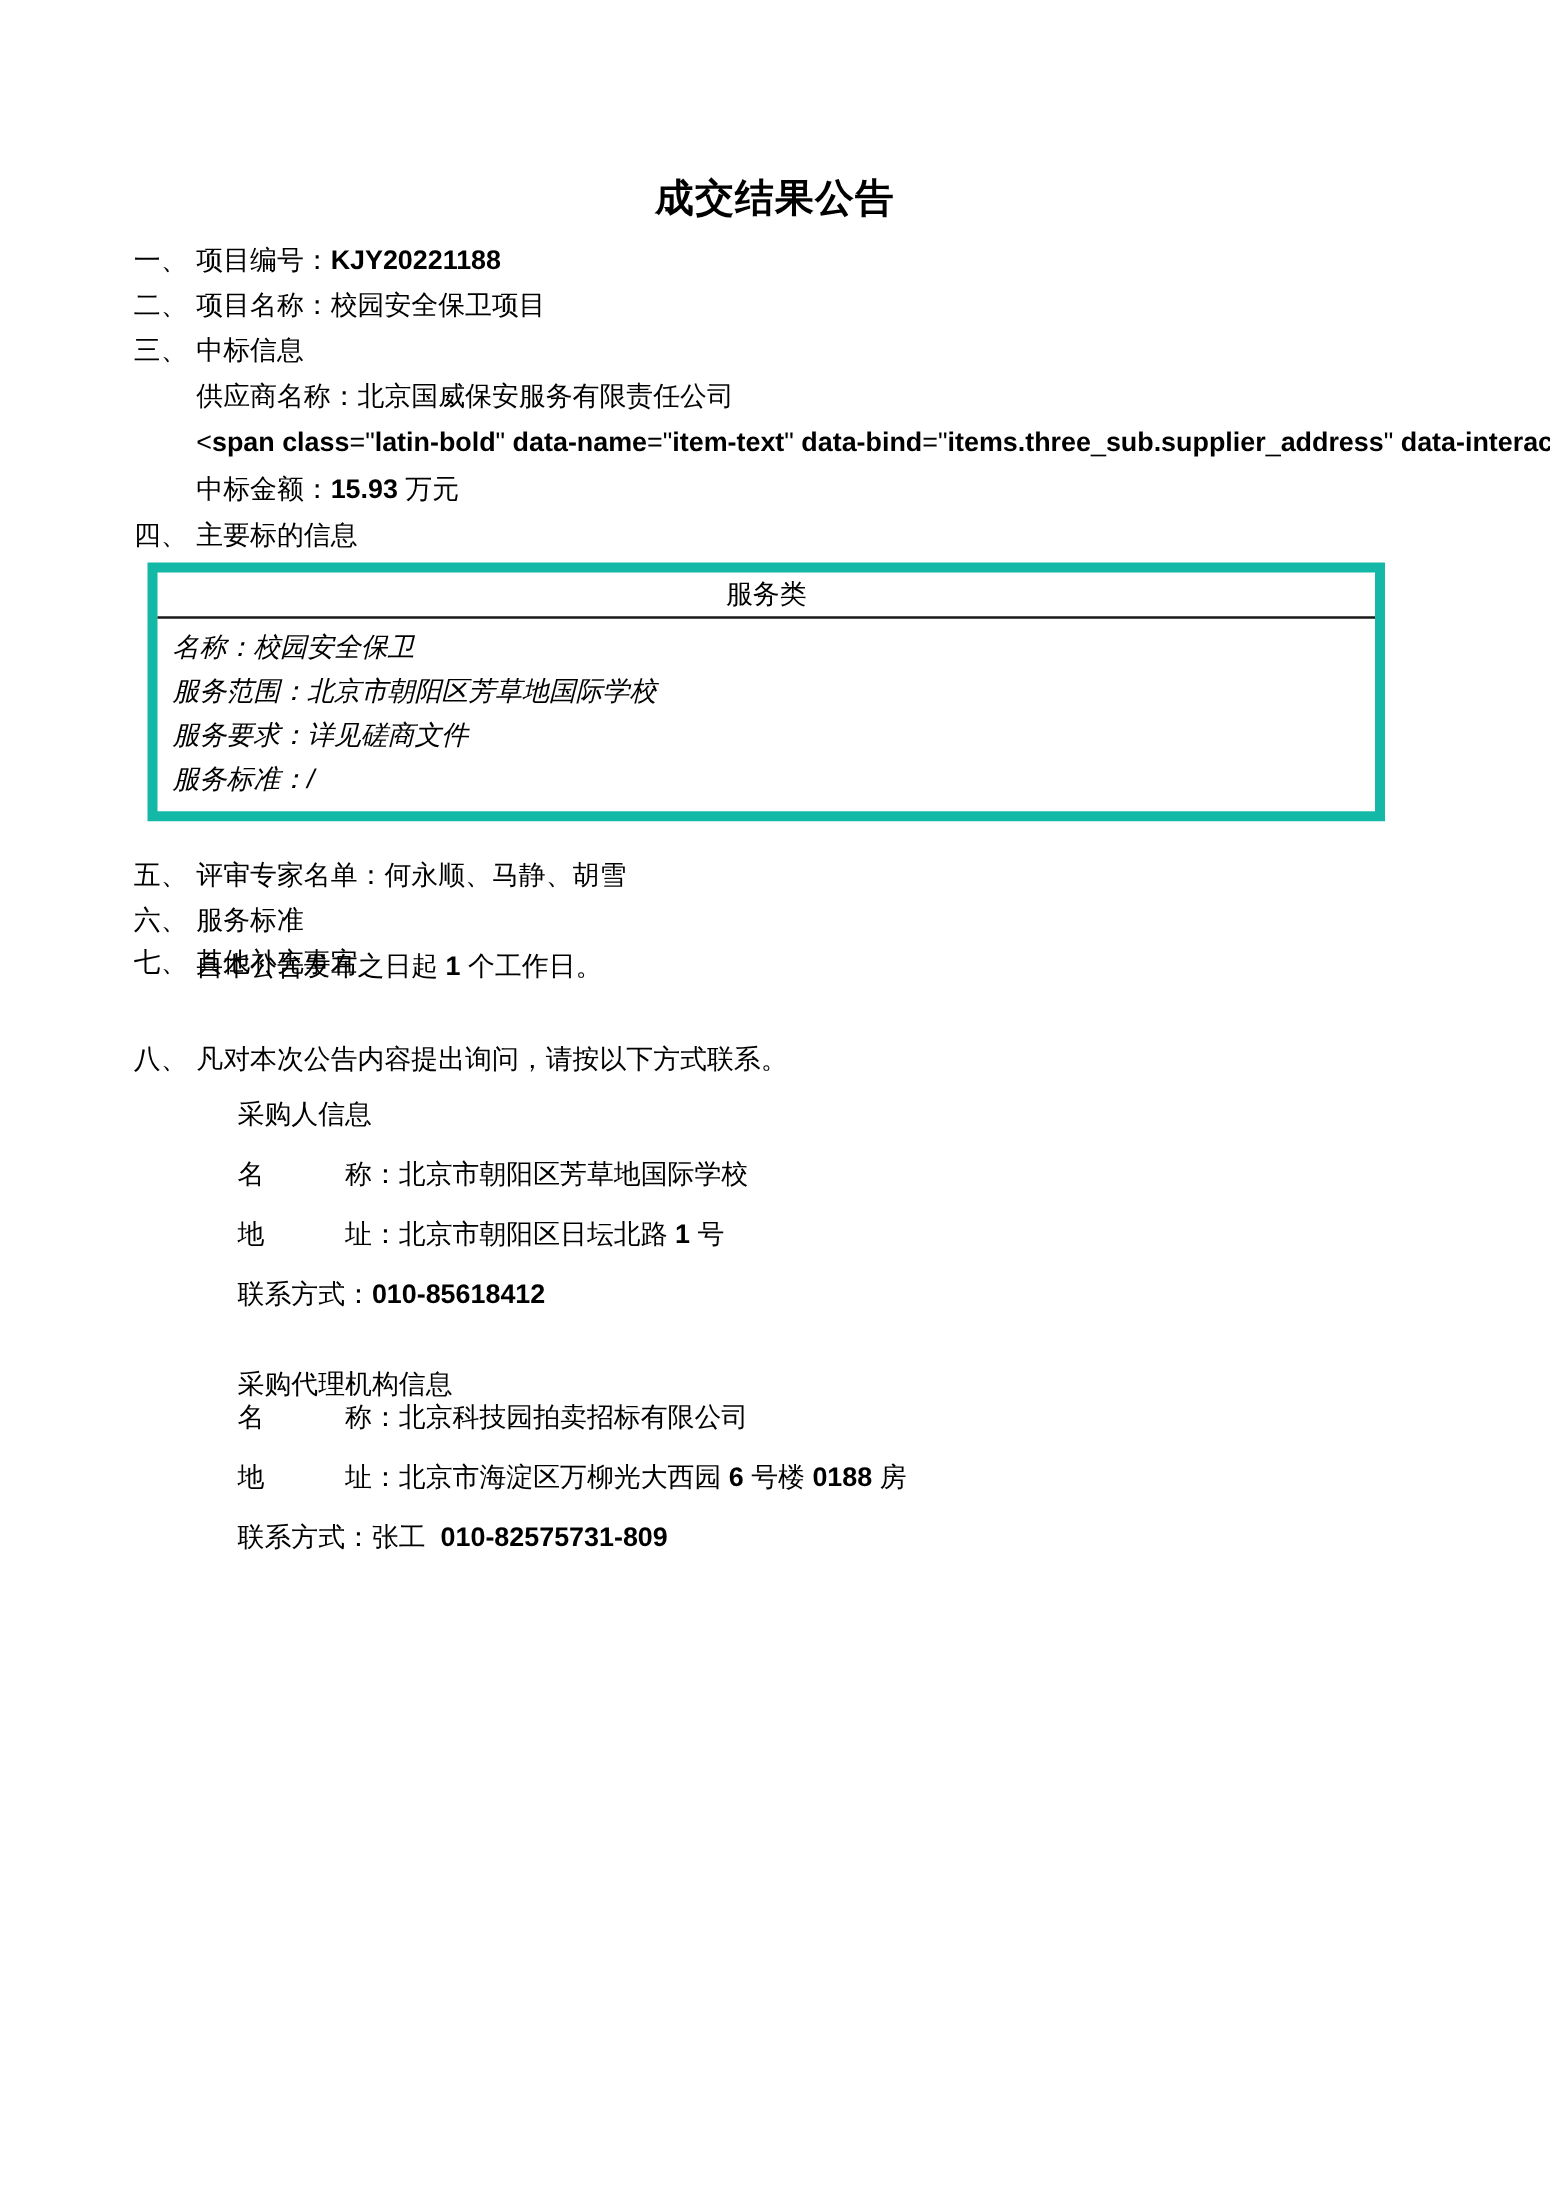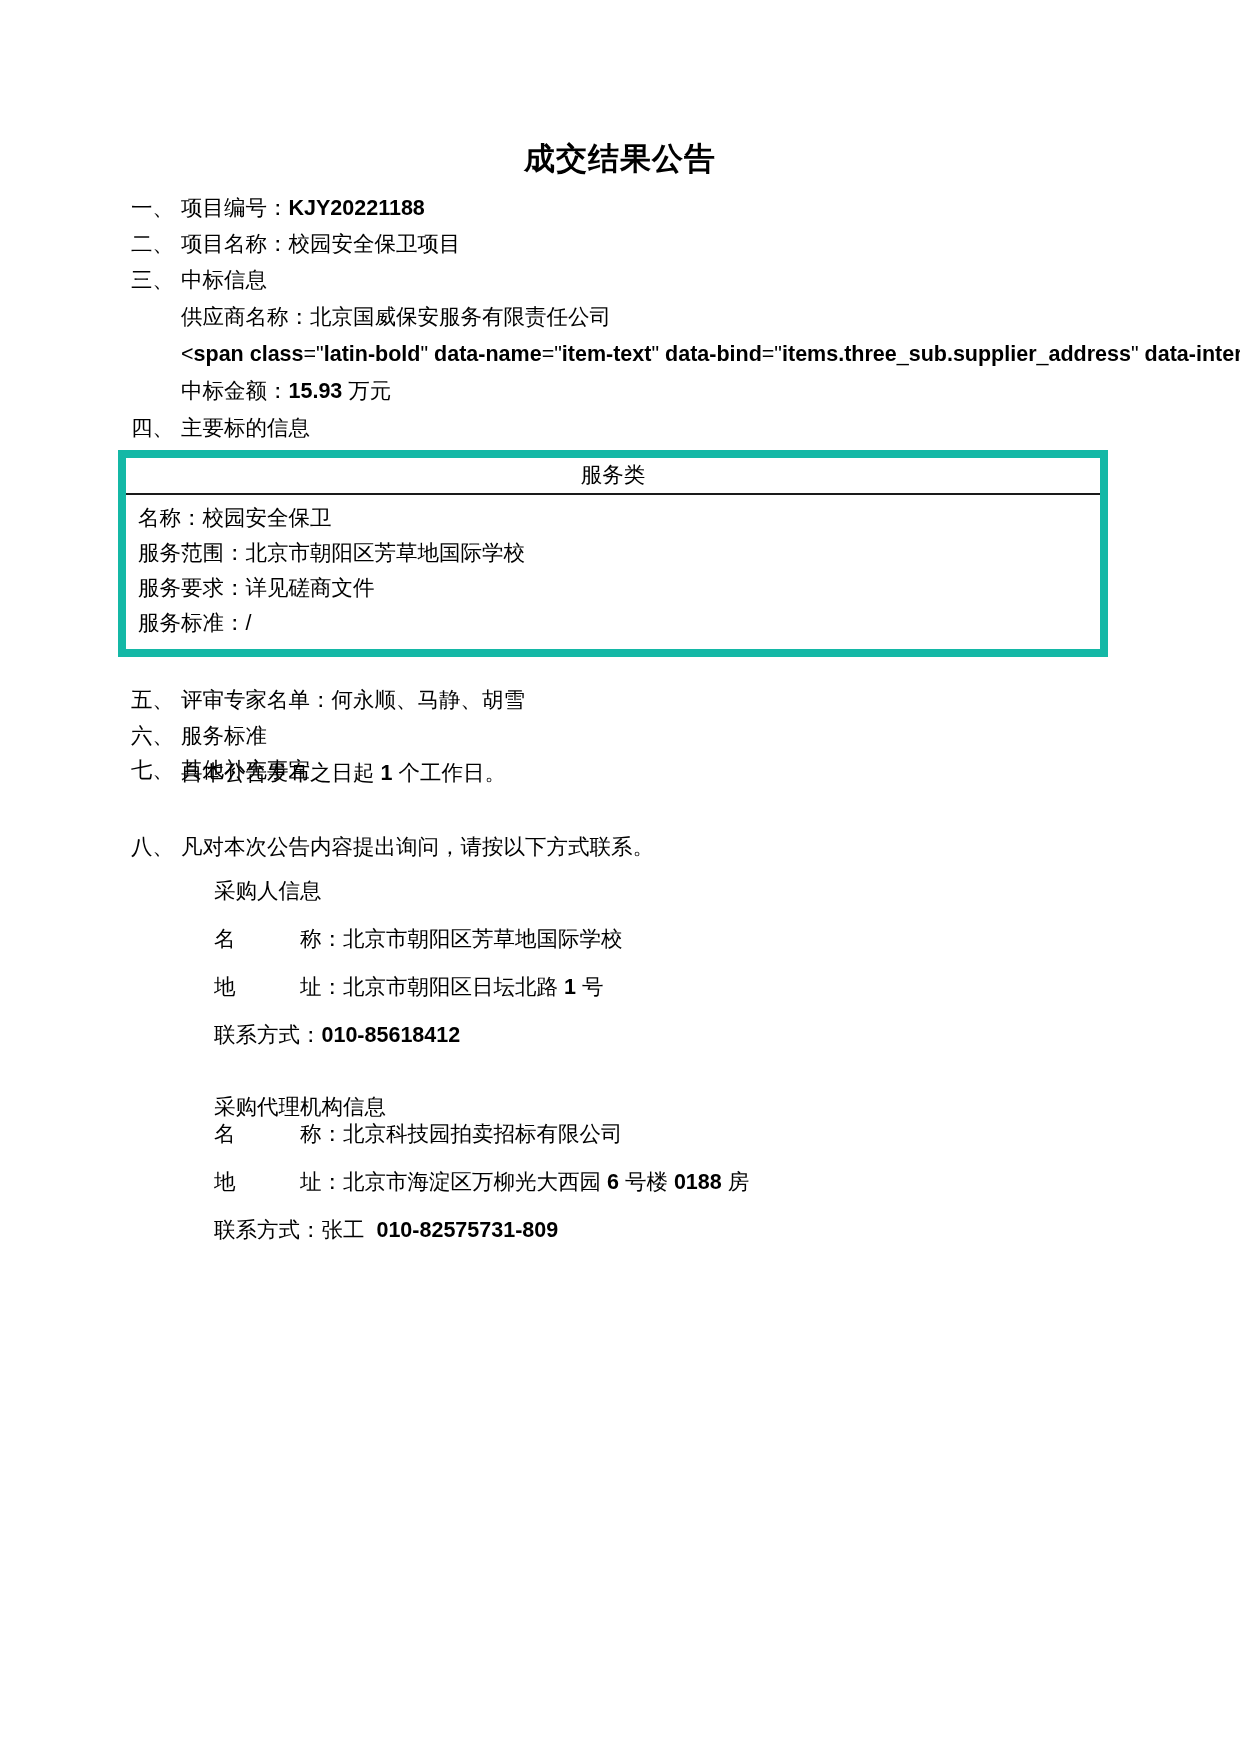--- a/index.html
+++ b/index.html
@@ -21,21 +21,20 @@
     font-size: 31px;
     font-weight: bold;
     letter-spacing: 1px;
   }
   .line {
     position: absolute;
     left: 107px;
     font-size: 21.5px;
     line-height: 23px;
     white-space: pre;
-    margin-left: 24px;
   }
   .line .marker {
     display: inline-block;
     width: 50px;
   }
   .line.indent { left: 157px; }
   .line.contact { left: 190px; }
   .doc-table {
     position: absolute;
     left: 118px;
@@ -44,21 +43,21 @@
     box-sizing: border-box;
     border: 8px solid #14b8a6;
   }
   .doc-table .thead {
     height: 35px;
     line-height: 35px;
     text-align: center;
     font-size: 21.5px;
     border-bottom: 2px solid #1a1a1a;
   }
-  .doc-table .tbody { padding: 6px 12px 8px 12px; }
+  .doc-table .tbody { padding: 6px 12px 8px 12px; font-style: italic; }
   .doc-table .trow {
     font-size: 21.5px;
     line-height: 35px;
     white-space: pre;
   }
   .pagenum {
     position: absolute;
     top: 1643px;
     left: 0;
     width: 100%;

